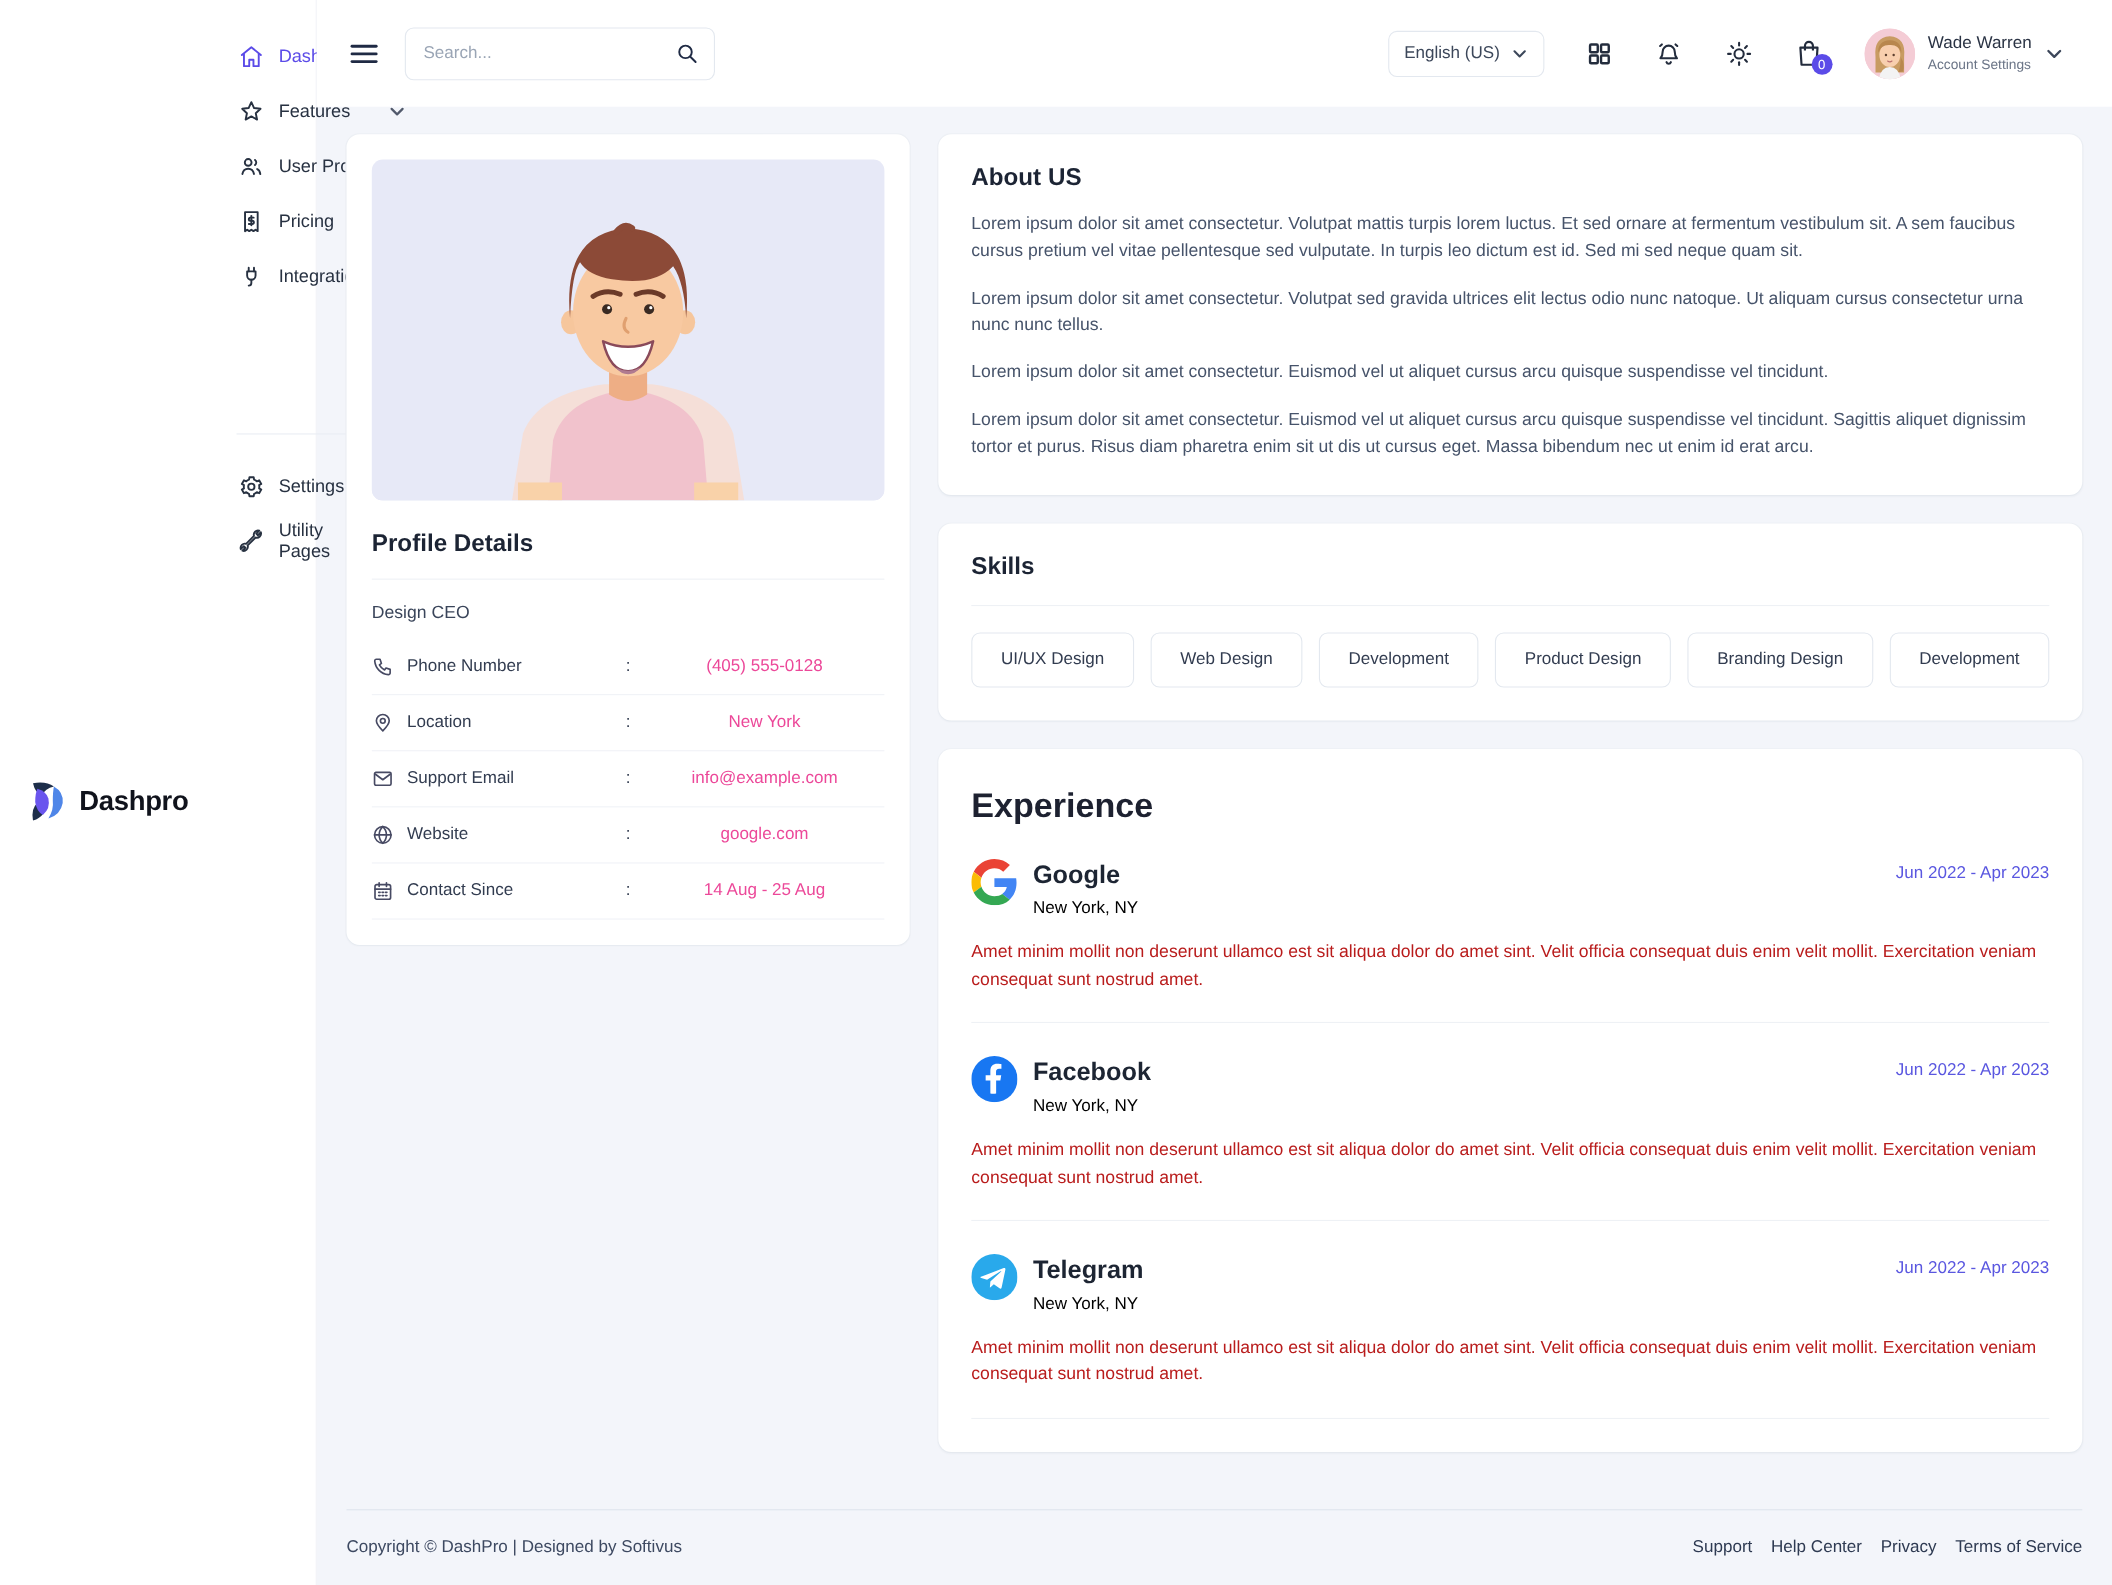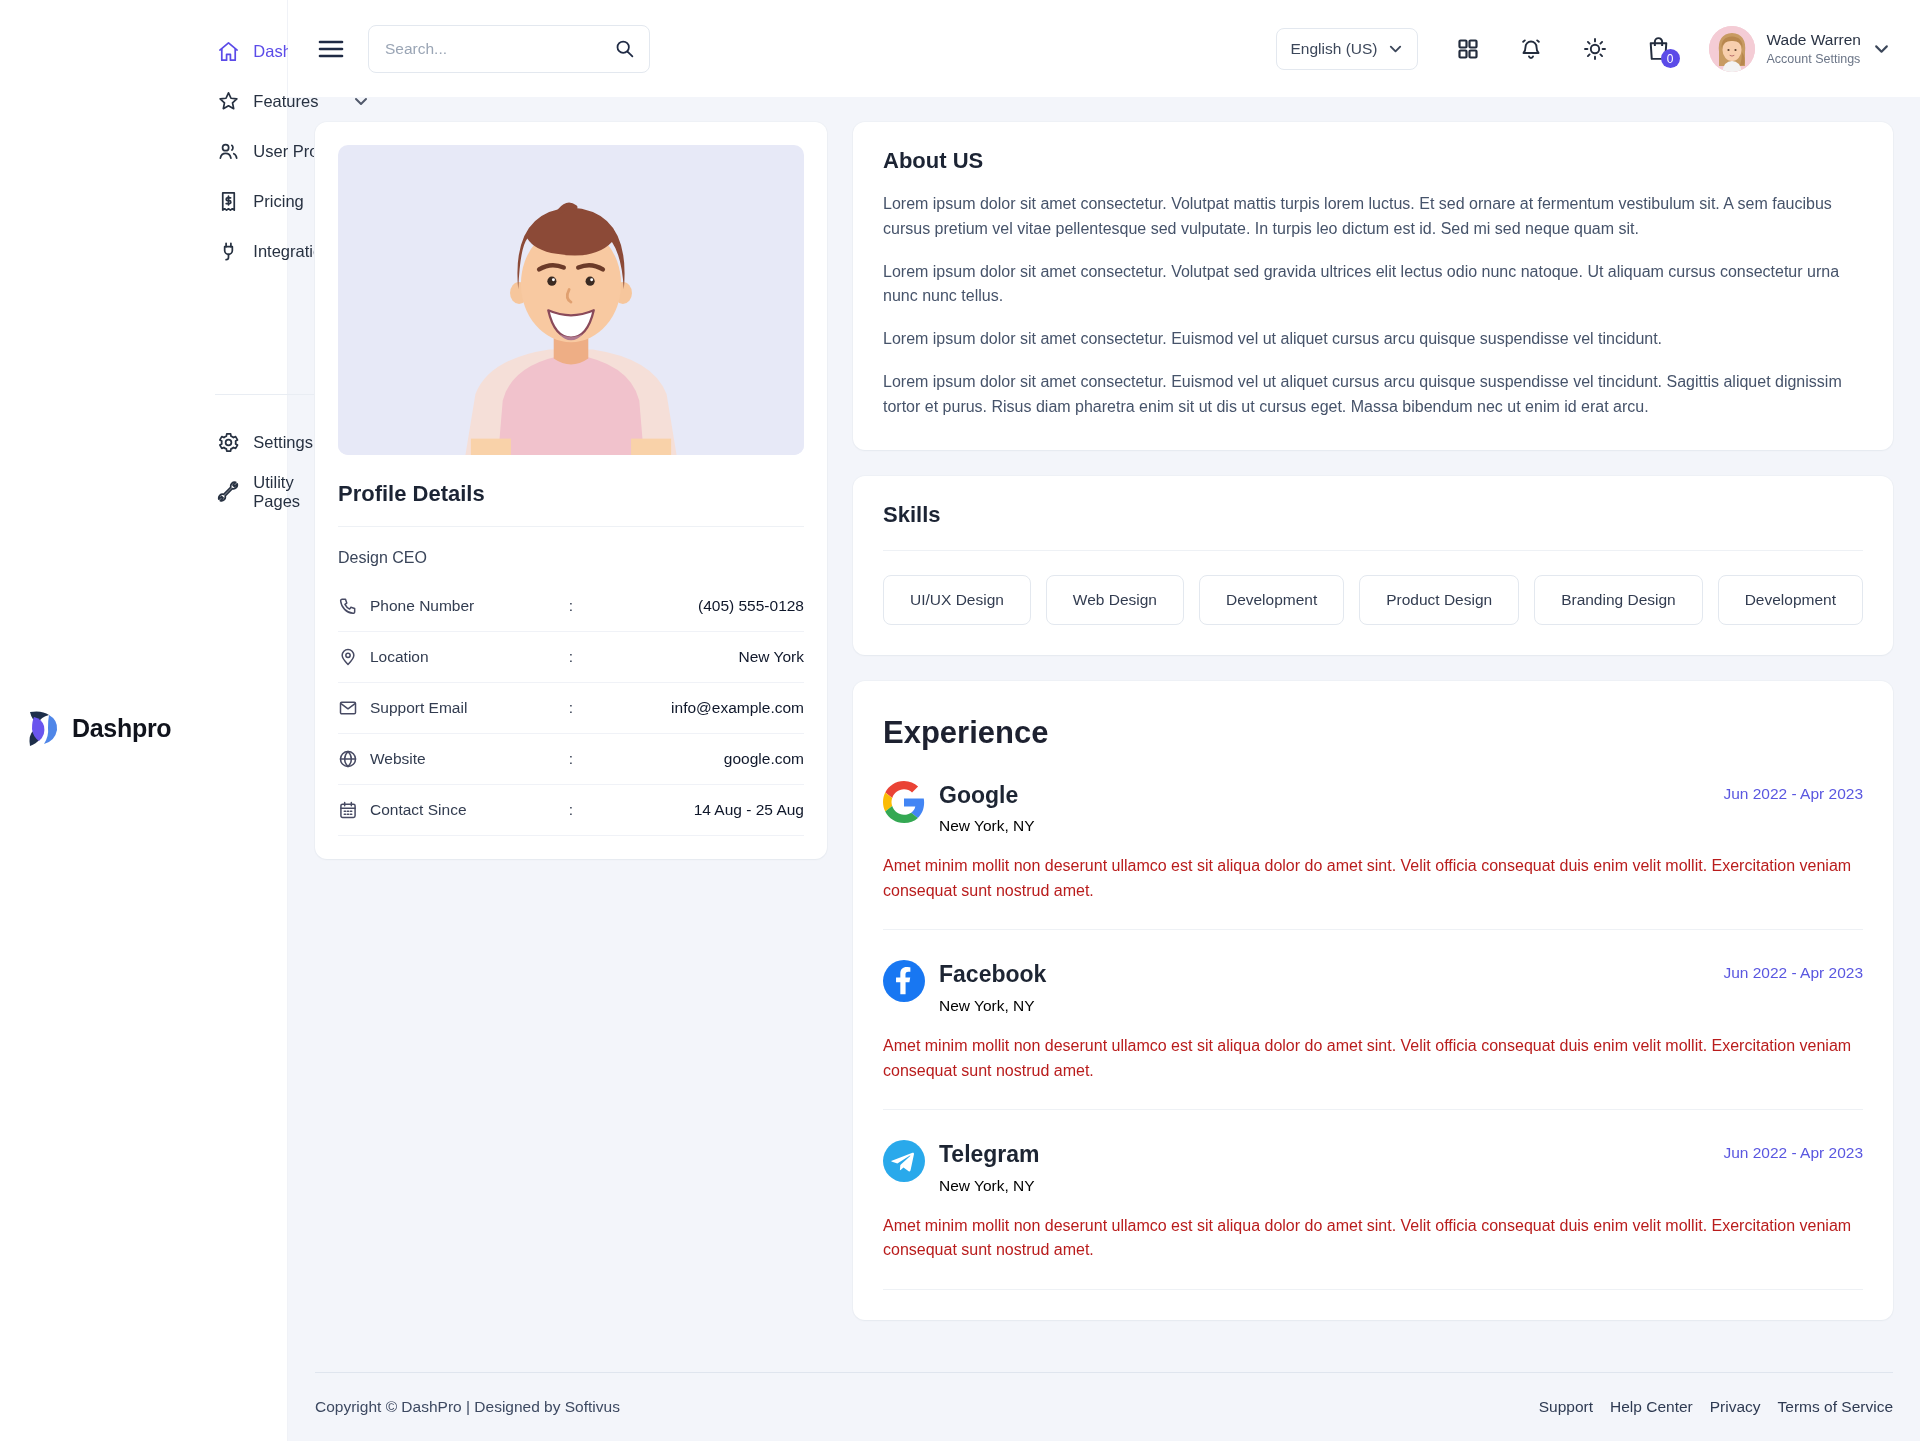--- a/index.html
+++ b/index.html
@@ -30,21 +30,21 @@
   .nav-item .chev { margin-left:auto; color:#51596b; display:flex; }
   .nav-item.active { color:#5b4be8; }
   .nav-item.active .chev { color:#5b4be8; }
   .nav-item svg.mi { width:23px; height:23px; flex:0 0 auto; }
   .nav-divider { height:1px; background:#e9edf3; margin:118px 2px 22px 2px; }
 
   
   .main { flex:1; display:flex; flex-direction:column; height:100%; }
   .topbar {
     height:97px; min-height:97px; background:#ffffff;
-    display:flex; align-items:center; padding:0 30px 0 30px; gap:24px;
+    display:flex; align-items:center; padding:0 44px 0 30px; gap:24px;
   }
   .hamburger { display:flex; cursor:pointer; }
   .searchbox {
     width:282px; height:48px; border:1px solid #e3e8ef; border-radius:8px;
     display:flex; align-items:center; padding:0 14px 0 16px; gap:8px; background:#fff;
   }
   .searchbox input {
     border:none; outline:none; flex:1; font-size:15.5px; color:#334155;
     font-family:"Liberation Sans", sans-serif; background:transparent;
   }
@@ -83,21 +83,21 @@
   .profile-title { font-size:22px; font-weight:bold; color:#1c2434; margin-top:26px; }
   .profile-divider { height:1px; background:#eef1f5; margin:19px 0 16px 0; }
   .profile-name { font-size:16px; color:#3a455a; padding:6px 0 14px 0; }
   .detail-row {
     display:grid; grid-template-columns:1fr 30px 1fr; align-items:center;
     height:51px; border-bottom:1px solid #f0f2f7; font-size:15.5px;
   }
   .detail-label { display:flex; align-items:center; gap:12px; color:#323c50; }
   .detail-label svg { width:20px; height:20px; color:#474a63; }
   .detail-sep { text-align:center; color:#323c50; }
-  .detail-value { text-align:right; color:#0f172a; }
+  .detail-value { text-align:center; color:#ec4899; }
 
   
   .right-col { flex:1; display:flex; flex-direction:column; }
   .section-card { padding:26px 30px 30px 30px; margin-bottom:26px; }
   .section-title { font-size:22px; font-weight:bold; color:#1c2434; }
   .about-p { font-size:16px; line-height:1.55; color:#46536a; margin-top:18px; }
   .section-divider { height:1px; background:#eef1f5; margin:22px 0 24px 0; }
   .chips { display:flex; justify-content:space-between; gap:14px; }
   .chip {
     border:1px solid #e3e8ef; border-radius:8px; background:#fff;

